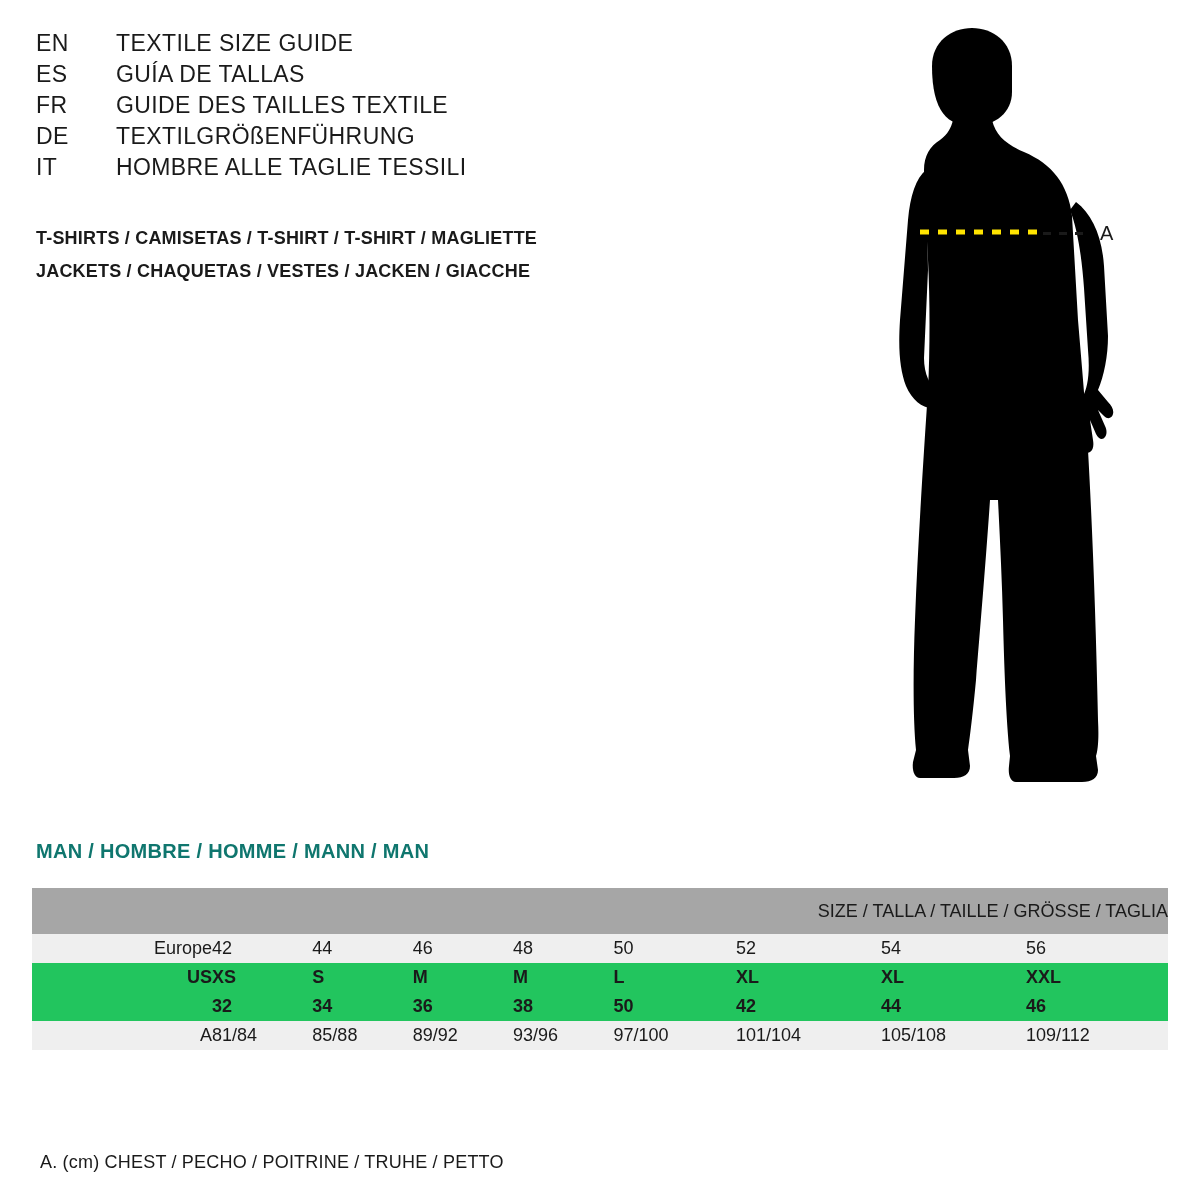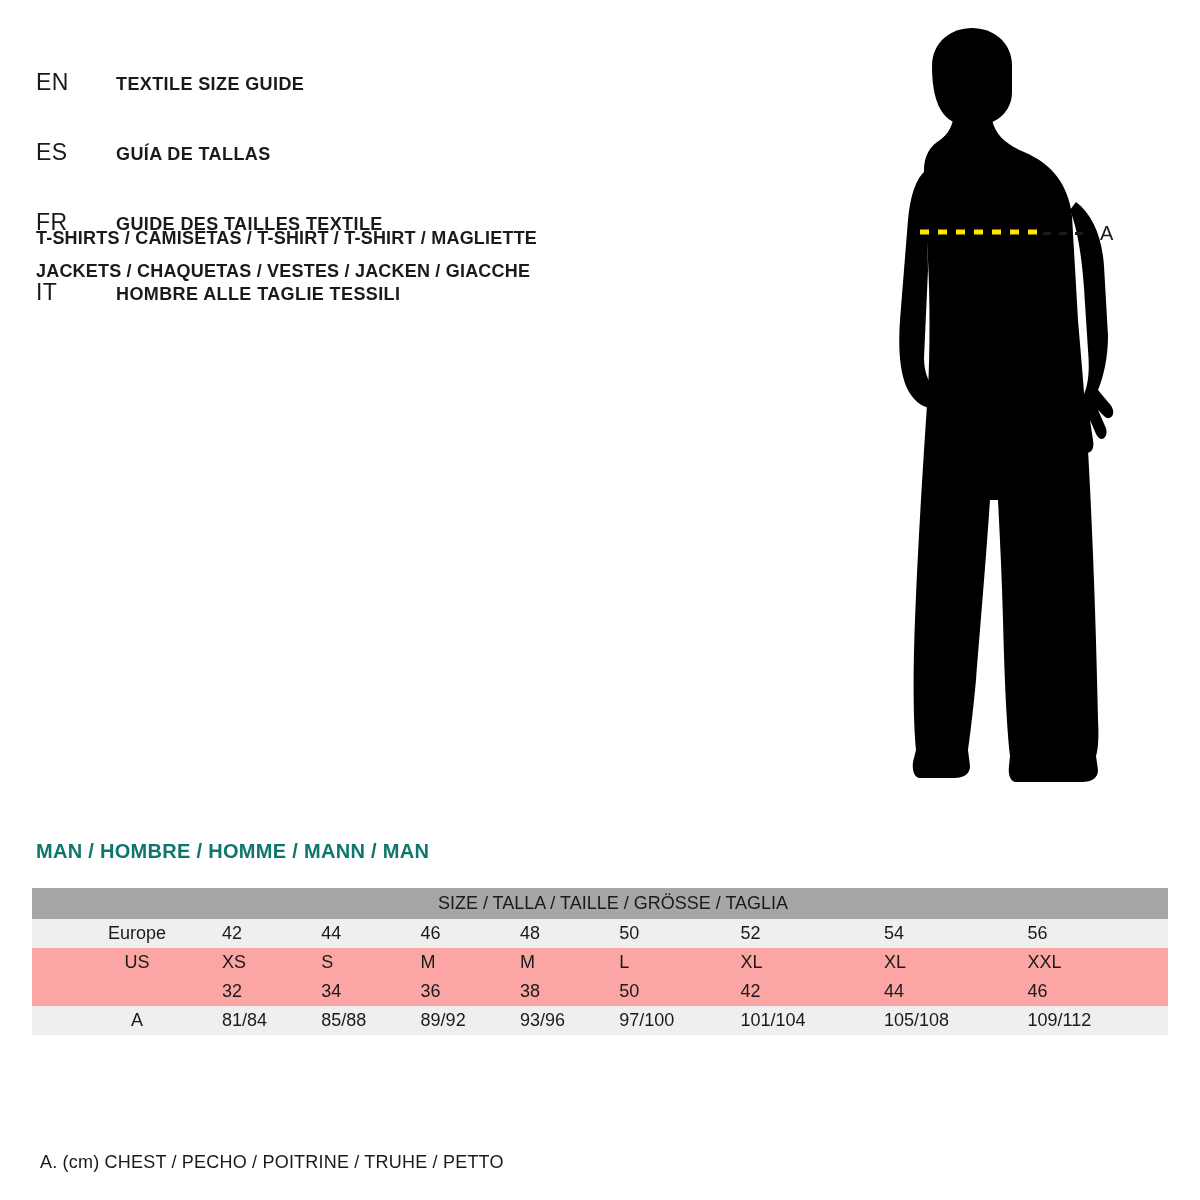--- a/index.html
+++ b/index.html
@@ -20,33 +20,31 @@
   .lang-block {
     position: absolute;
     top: 30px;
     left: 36px;
     width: 720px;
   }
   .lang-row {
     display: flex;
     align-items: baseline;
     height: 31px;
-    margin-top: 39px;
   }
   .lang-code {
     width: 80px;
     font-size: 23px;
     letter-spacing: 0.4px;
     color: #1a1a1a;
   }
   .lang-title {
-    font-size: 18px;
+    font-size: 23px;
     letter-spacing: 0.4px;
     color: #1a1a1a;
-    font-weight: bold;
   }
 
   .category-block {
     position: absolute;
     top: 222px;
     left: 36px;
     width: 760px;
   }
   .category-line {
     font-size: 18px;
@@ -105,33 +103,33 @@
     color: #1a1a1a;
   }
   table.size-table td {
     padding: 0;
     height: 29px;
     vertical-align: middle;
     text-align: left;
     font-weight: normal;
   }
   table.size-table td.rowlabel {
-    text-align: center;
-    padding-left: 20px;
+    text-align: right;
+    padding-left: 10px;
     width: 170px;
   }
   tr.band-head td {
     background: #a6a6a6;
-    text-align: center;
+    text-align: right;
     padding-left: 26px;
-    height: 31px;
+    height: 46px;
     font-size: 18px;
   }
   tr.band-light td { background: #efefef; }
-  tr.band-mid td   { background: #fca5a5; }
+  tr.band-mid td   { background: #22c55e; font-weight: bold; }
 
   .footnote {
     position: absolute;
     left: 40px;
     top: 1152px;
     font-size: 18px;
     color: #1a1a1a;
     letter-spacing: 0.2px;
   }
 </style>
@@ -143,20 +141,24 @@
     <span class="lang-code">EN</span>
     <span class="lang-title">TEXTILE SIZE GUIDE</span>
   </div>
   <div class="lang-row">
     <span class="lang-code">ES</span>
     <span class="lang-title">GUÍA DE TALLAS</span>
   </div>
   <div class="lang-row">
     <span class="lang-code">FR</span>
     <span class="lang-title">GUIDE DES TAILLES TEXTILE</span>
+  </div>
+  <div class="lang-row">
+    <span class="lang-code">DE</span>
+    <span class="lang-title">TEXTILGRÖßENFÜHRUNG</span>
   </div>
   <div class="lang-row">
     <span class="lang-code">IT</span>
     <span class="lang-title">HOMBRE ALLE TAGLIE TESSILI</span>
   </div>
 </div>
 
 <div class="category-block">
   <div class="category-line">T-SHIRTS / CAMISETAS / T-SHIRT / T-SHIRT / MAGLIETTE</div>
   <div class="category-line">JACKETS / CHAQUETAS / VESTES / JACKEN / GIACCHE</div>

